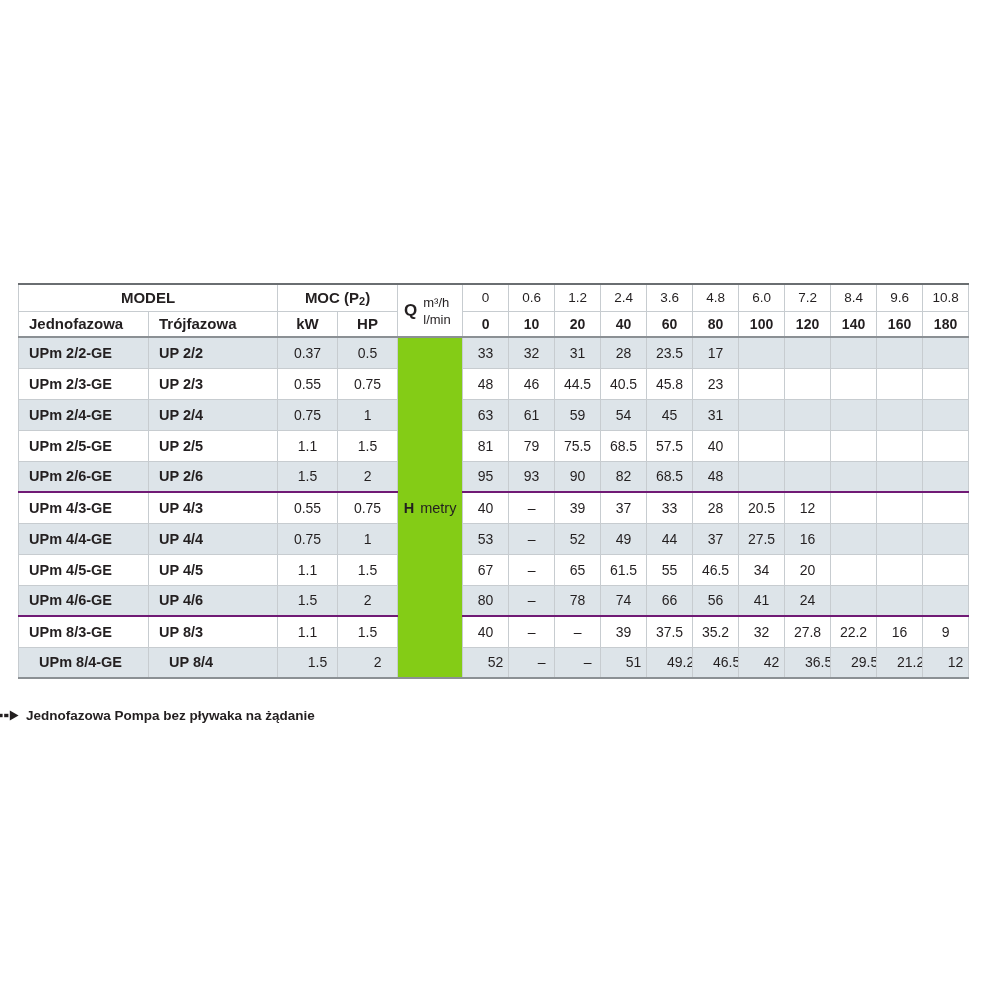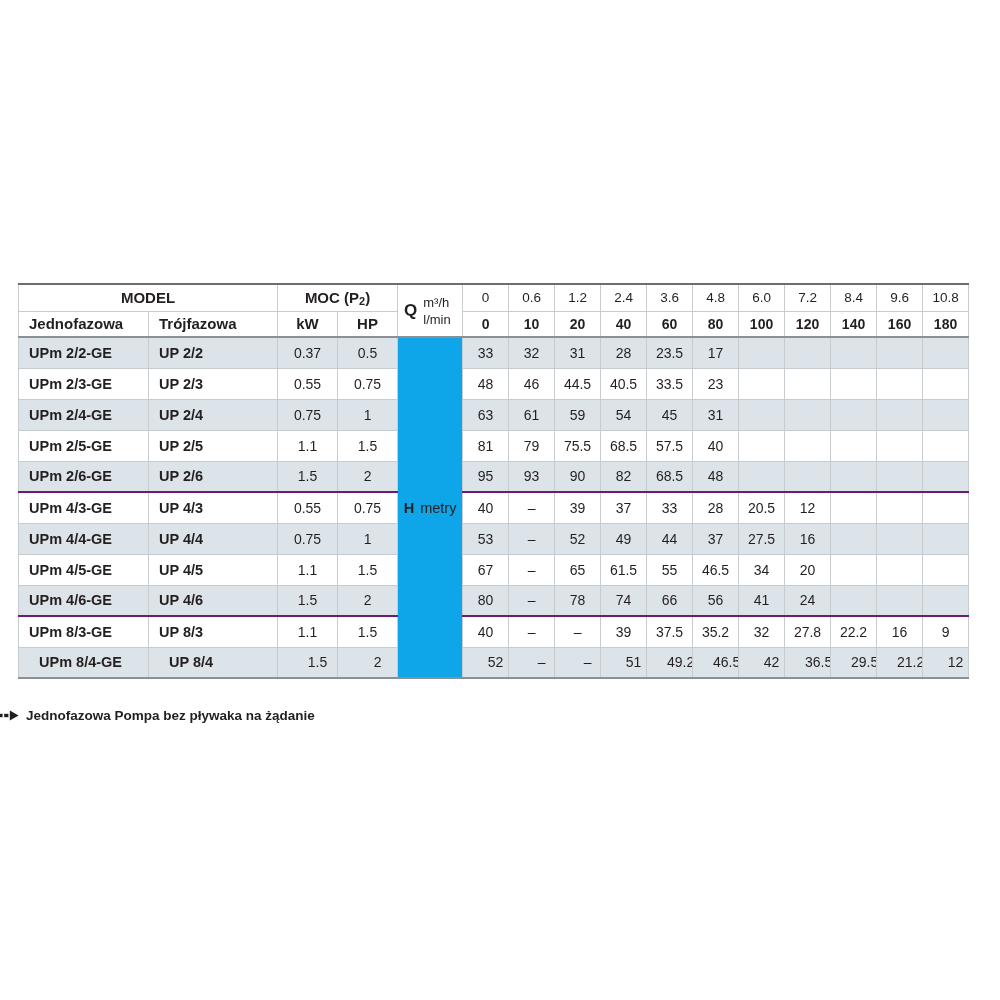--- a/index.html
+++ b/index.html
@@ -35,21 +35,21 @@
              font-size:13px; line-height:17px; font-weight:normal; }
 
   tbody tr { height:31px; }
   tbody td { font-size:14px; }
   td.model-cell { font-weight:bold; font-size:14.5px; text-align:left; padding-left:10px; }
   td.num-cell { text-align:center; }
   tr.shaded td { background:#dde4e9; }
   tr.group-start td { border-top:2px solid #701a75; }
   tbody tr:last-child td { border-bottom:2px solid #8b9094;padding-left:20px; }
   td.h-cell, tr.shaded td.h-cell {
-    background:#0ea5e9; text-align:center; font-size:14.5px;
+    background:#84cc16; text-align:center; font-size:14.5px;
     border-bottom:2px solid #8b9094;
   }
   .h-sym { font-weight:bold; }
   .h-unit { margin-left:6px; }
 
   .legend-row {
     position:absolute; left:18px; width:950px; top:681px;
     display:flex; justify-content:space-between; align-items:baseline;
     font-size:12.5px;
   }
@@ -150,21 +150,21 @@
         </tr>
         <tr class="">
           <td class="model-cell">UPm 2/3-GE</td>
           <td class="model-cell">UP 2/3</td>
           <td class="num-cell">0.55</td>
           <td class="num-cell">0.75</td>
           <td class="num-cell">48</td>
           <td class="num-cell">46</td>
           <td class="num-cell">44.5</td>
           <td class="num-cell">40.5</td>
-          <td class="num-cell">33.5</td>
+          <td class="num-cell">45.8</td>
           <td class="num-cell">23</td>
           <td class="num-cell"></td>
           <td class="num-cell"></td>
           <td class="num-cell"></td>
           <td class="num-cell"></td>
           <td class="num-cell"></td>
         </tr>
         <tr class="shaded">
           <td class="model-cell">UPm 2/4-GE</td>
           <td class="model-cell">UP 2/4</td>

